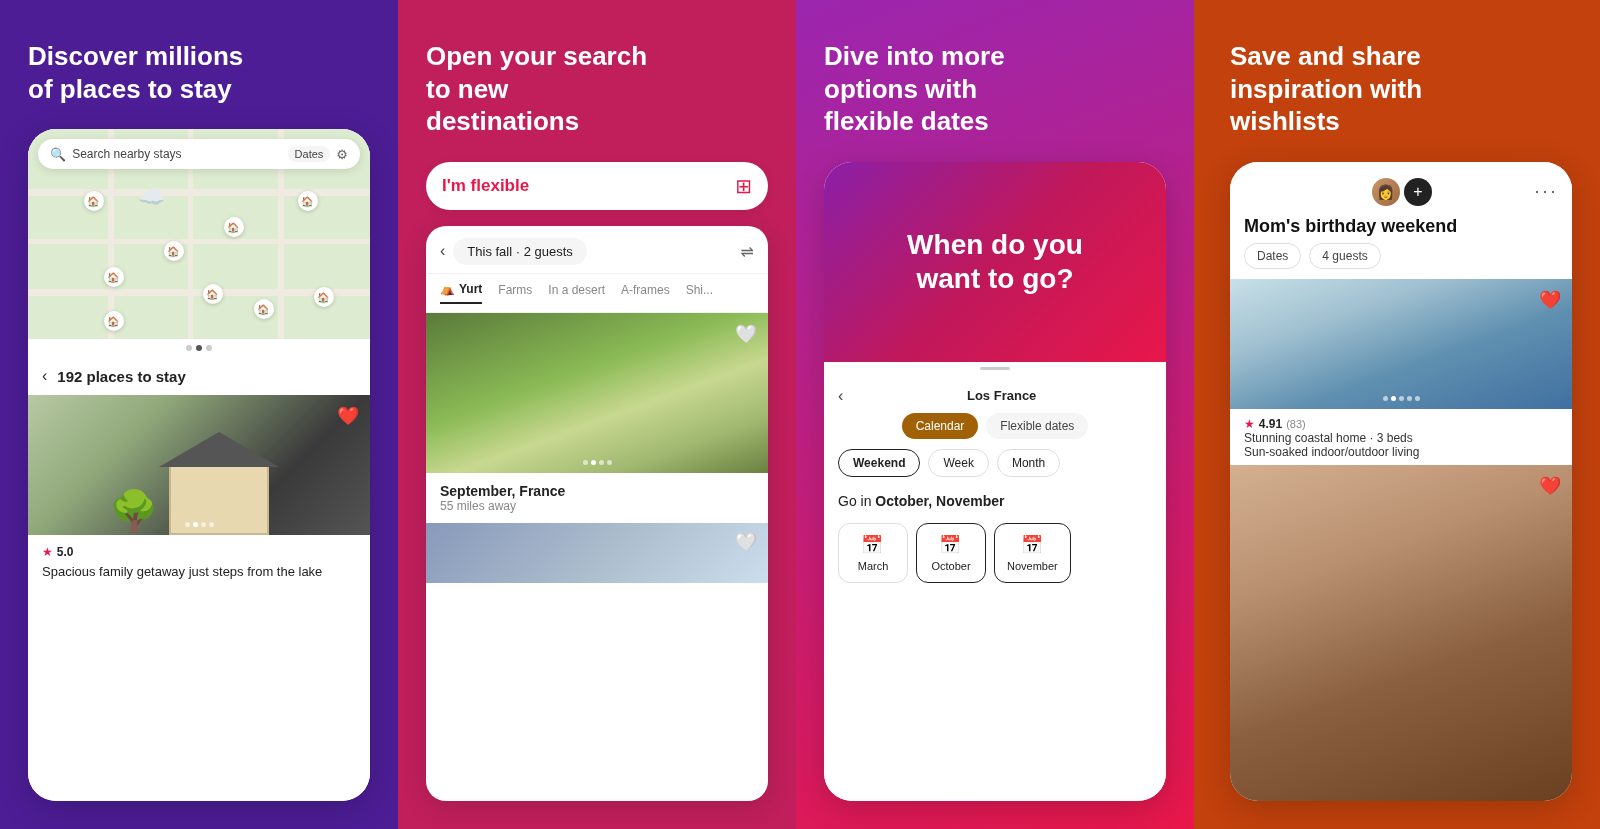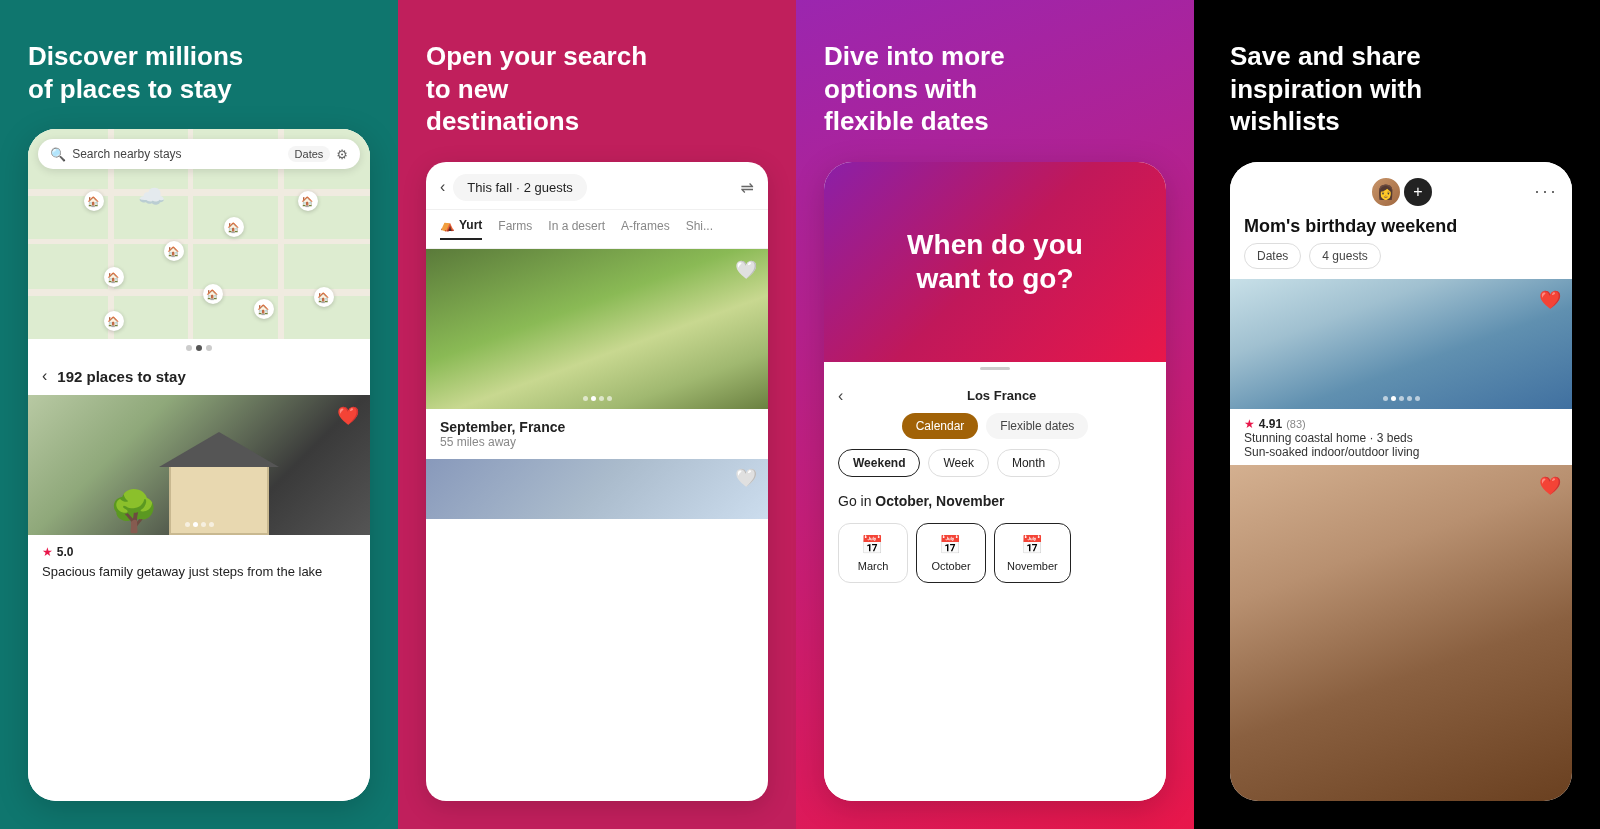--- a/index.html
+++ b/index.html
@@ -13,24 +13,24 @@
     }
 
     .panel {
       flex: 1;
       display: flex;
       flex-direction: column;
       padding: 40px 28px 28px;
       position: relative;
     }
 
-    .panel-1 { background: #0f766e; }
+    .panel-1 { background: #4c1d95; }
     .panel-2 { background: #C01F5C; }
     .panel-3 { background: linear-gradient(160deg, #9B26AF 0%, #E8174A 100%); }
-    .panel-4 { background: #000000; padding-left: 36px; }
+    .panel-4 { background: #c2410c; padding-left: 36px; }
 
     .panel-title {
       color: white;
       font-size: 26px;
       font-weight: 700;
       line-height: 1.25;
       margin-bottom: 24px;
       max-width: 240px;
     }
 
@@ -647,20 +647,24 @@
         </div>
         <div class="property-desc">Spacious family getaway just steps from the lake</div>
       </div>
     </div>
   </div>
 </div>
 
 <div class="panel panel-2">
   <div class="panel-title">Open your search to new destinations</div>
 
+  <div class="flexible-bar">
+    <span class="flexible-text">I'm flexible</span>
+    <span class="grid-icon">⊞</span>
+  </div>
 
   <div class="phone2-inner">
 
     <div class="phone2-header">
       <span style="font-size:16px;color:#444;">‹</span>
       <div class="pill-btn">
         <span>This fall · 2 guests</span>
       </div>
       <span style="font-size:16px;color:#666;margin-left:auto;">⇌</span>
     </div>

